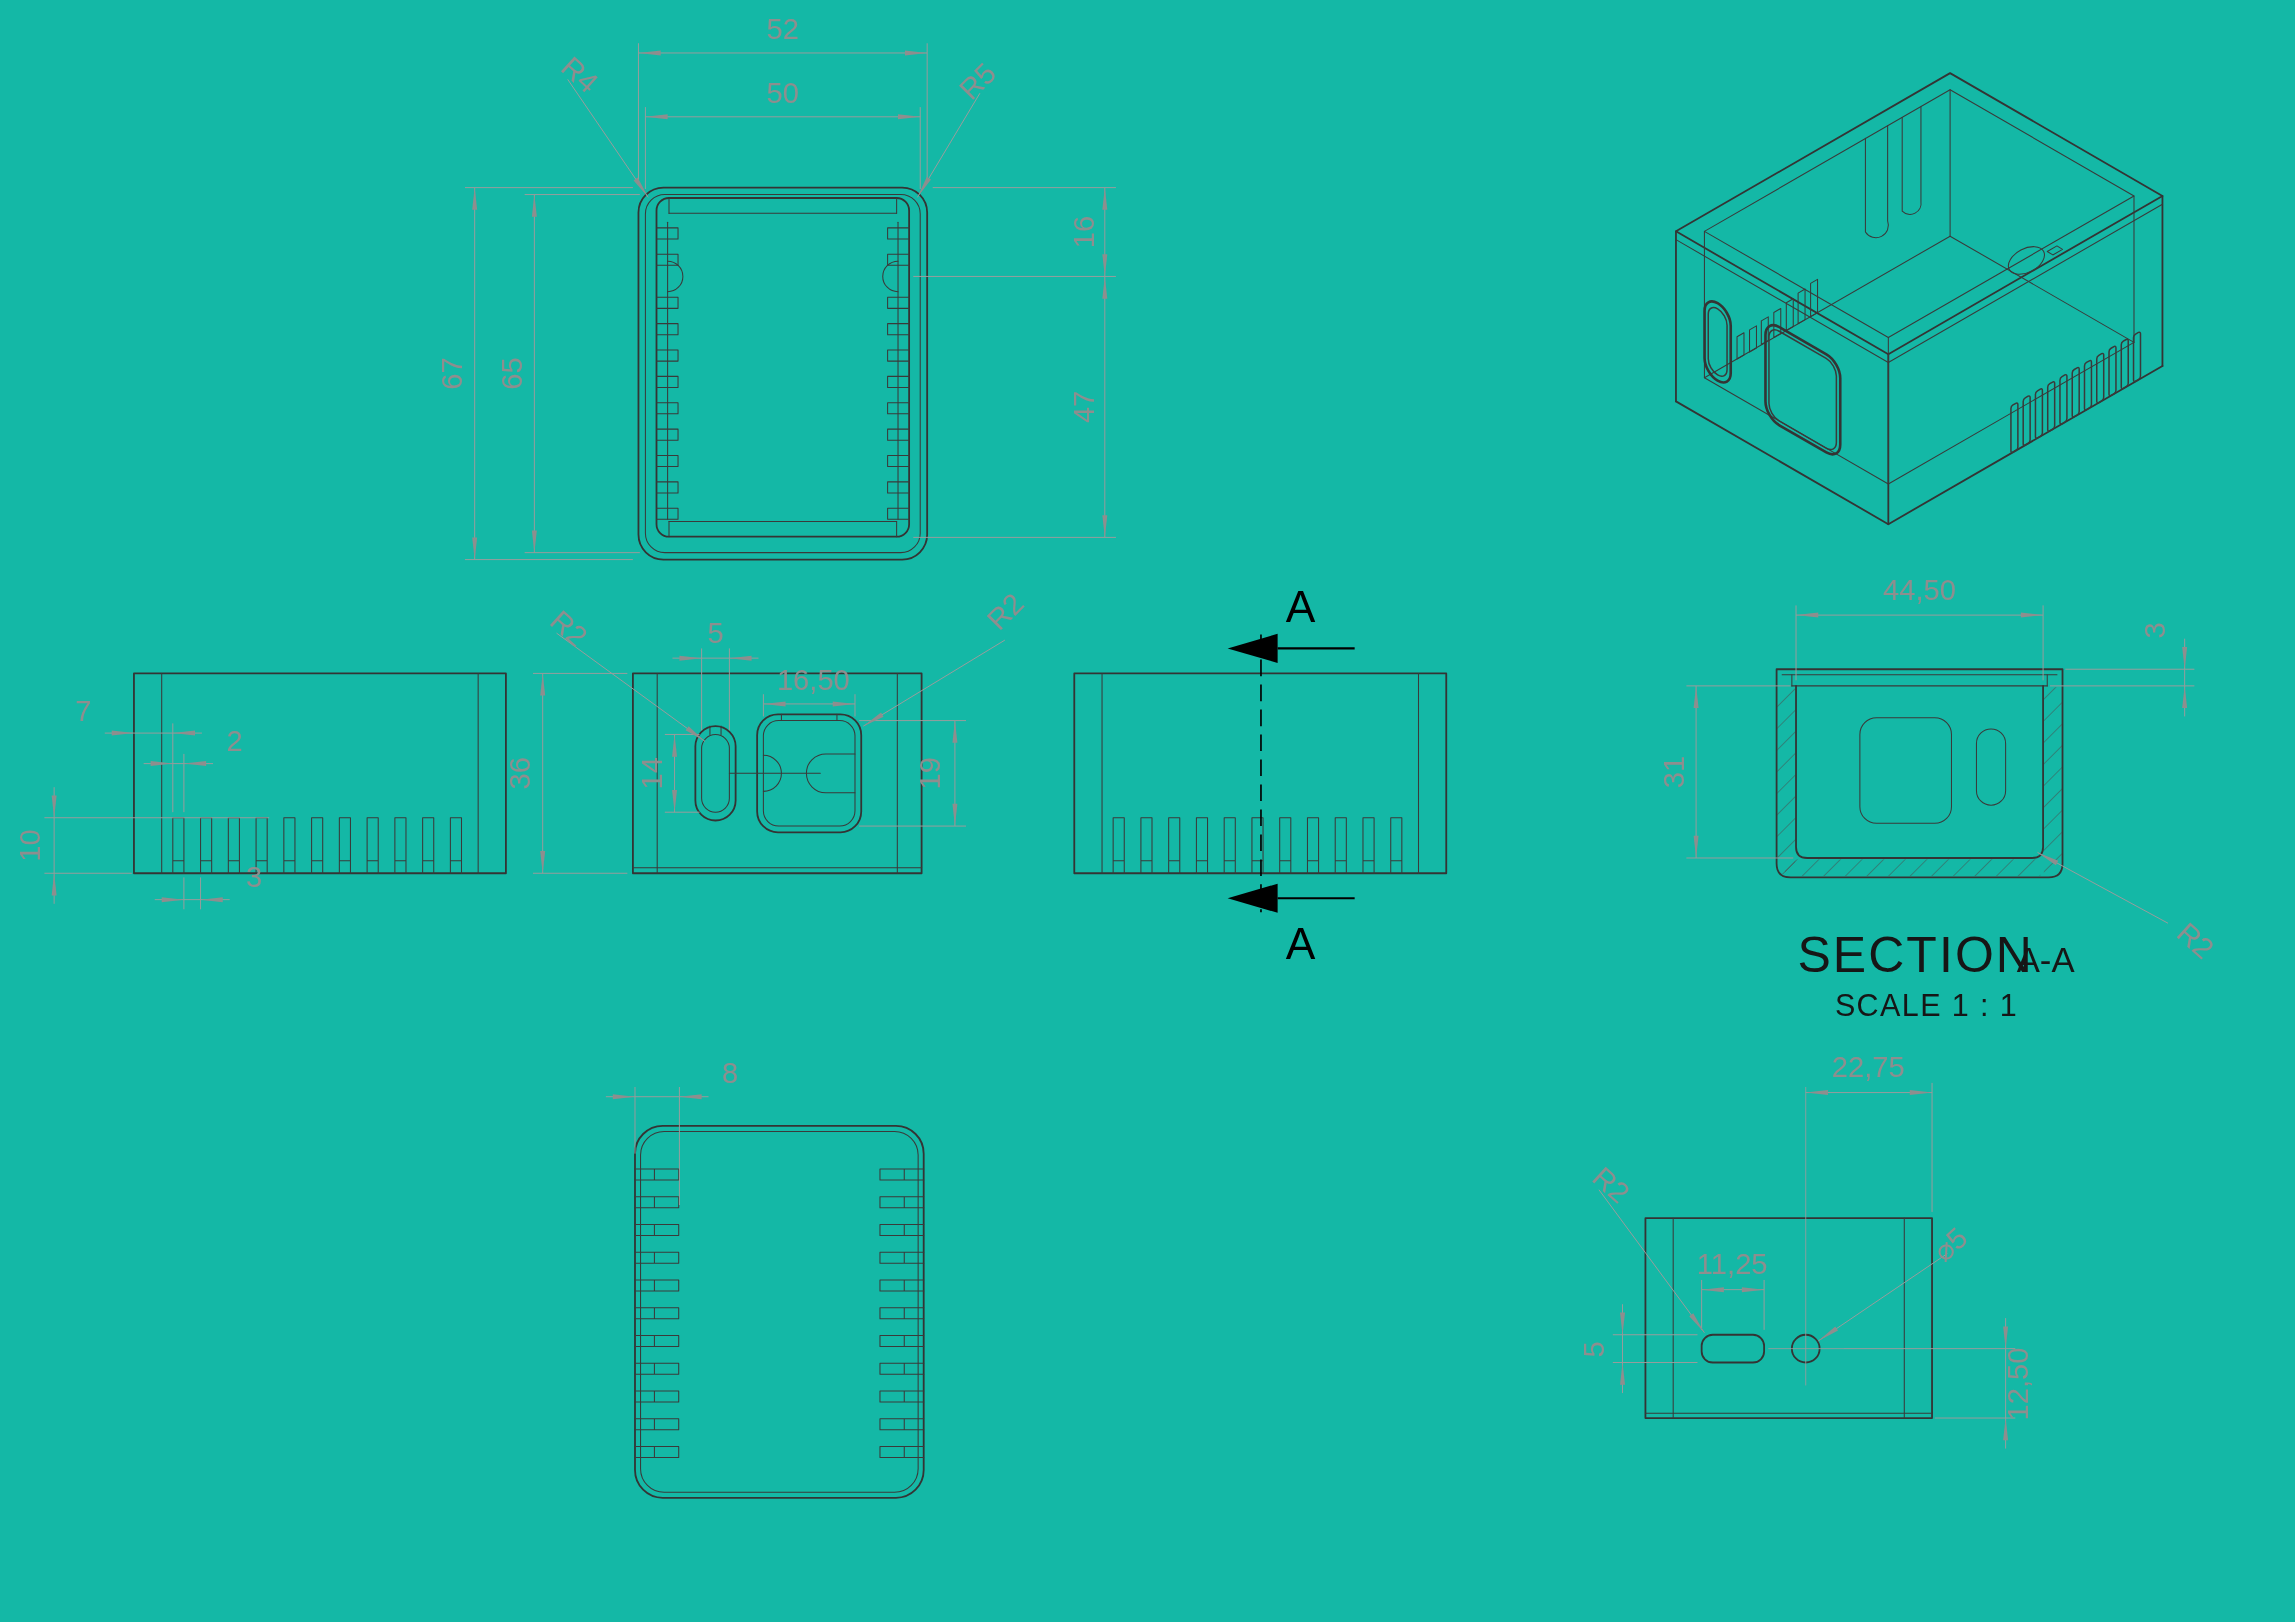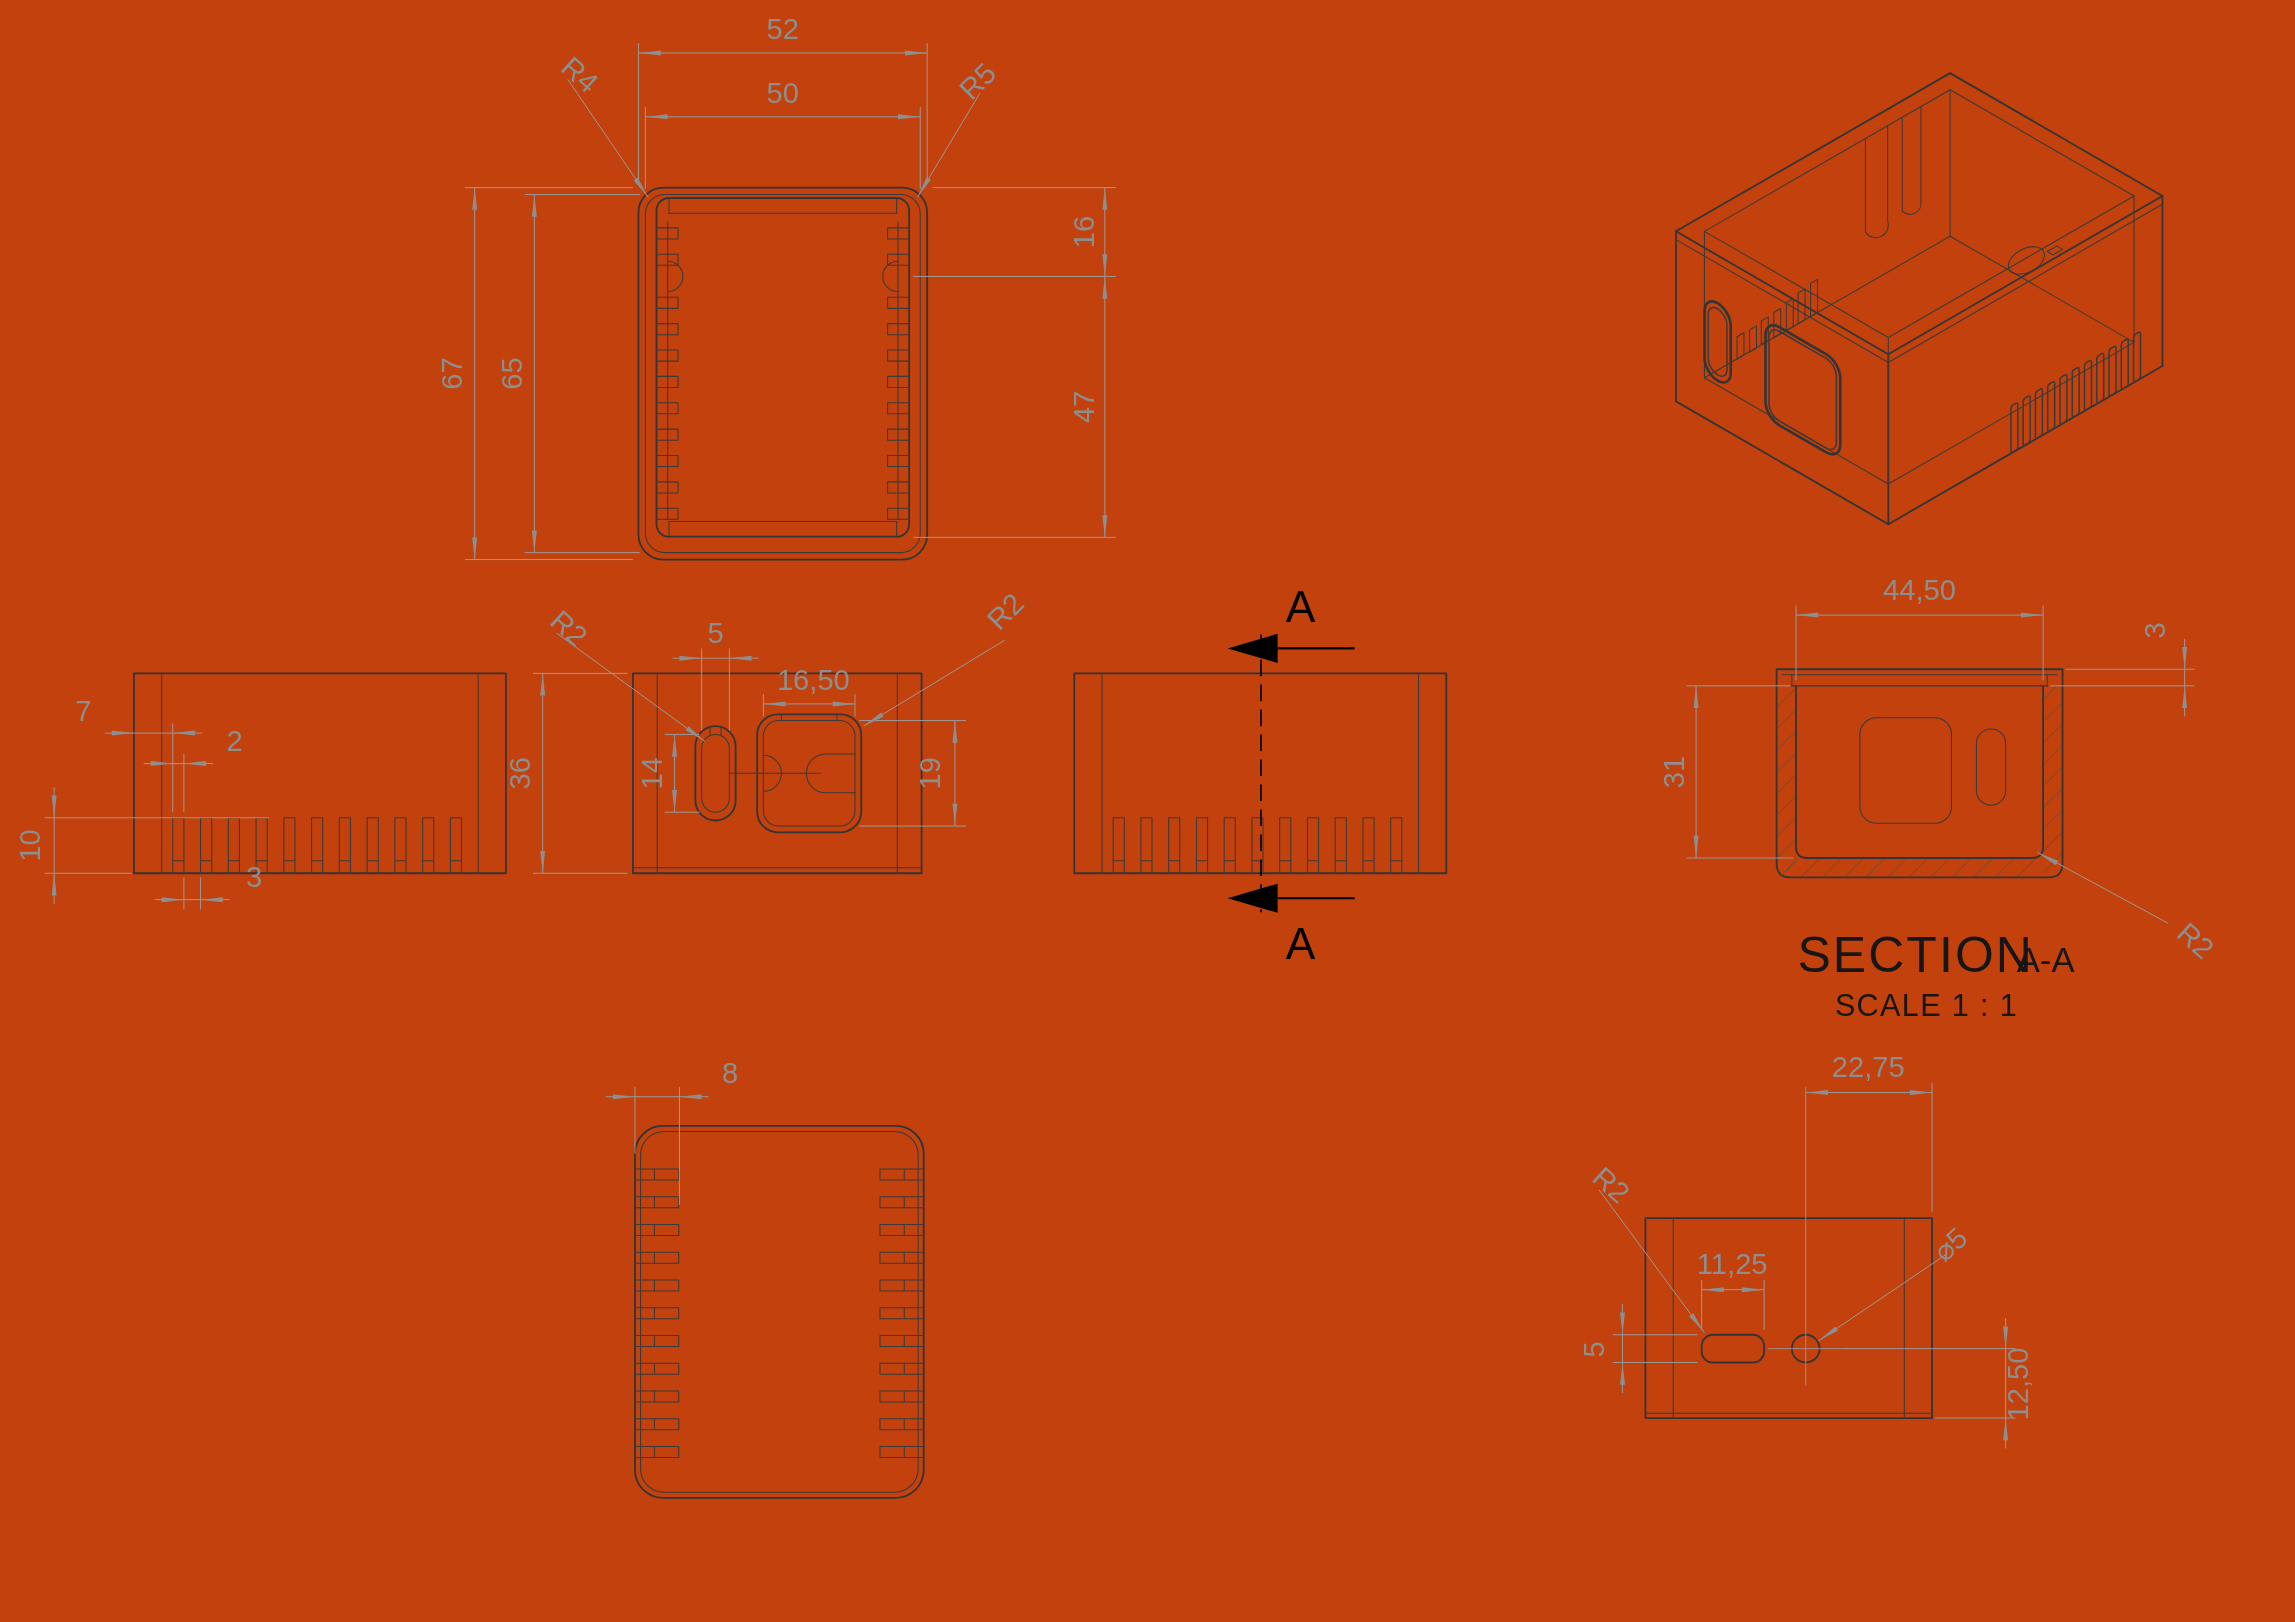--- a/index.html
+++ b/index.html
@@ -1,16 +1,16 @@
 <!DOCTYPE html>
 <html style="font-size:11px"><head>
 <meta charset="utf-8">
 <style>
   html,body{margin:0;padding:0;background:#ffffff;}
-  .page{position:relative;width:2295px;height:1623px;background:#c2410c;overflow:hidden;
+  .page{position:relative;width:2295px;height:1623px;background:#14b8a6;overflow:hidden;
         font-family:"Liberation Sans",sans-serif;}
   svg{display:block}
   .g2{stroke:#343434;stroke-width:2.6;fill:none;stroke-linecap:round;stroke-linejoin:round}
   .g1{stroke:#3a3a3a;stroke-width:1.5;fill:none;stroke-linecap:round;stroke-linejoin:round}
   .d{stroke:#9c9c9c;stroke-width:1.4;fill:none}
   .cl{stroke:#9c9c9c;stroke-width:1.2;fill:none}
   .secl{stroke:#000;stroke-width:2.4;fill:none;stroke-dasharray:24 12}
   .blkline{stroke:#000;stroke-width:3;fill:none}
   text{font-family:"Liberation Sans",sans-serif;fill:#8e8e8e;font-size:42px}
   .dt{text-anchor:middle}

